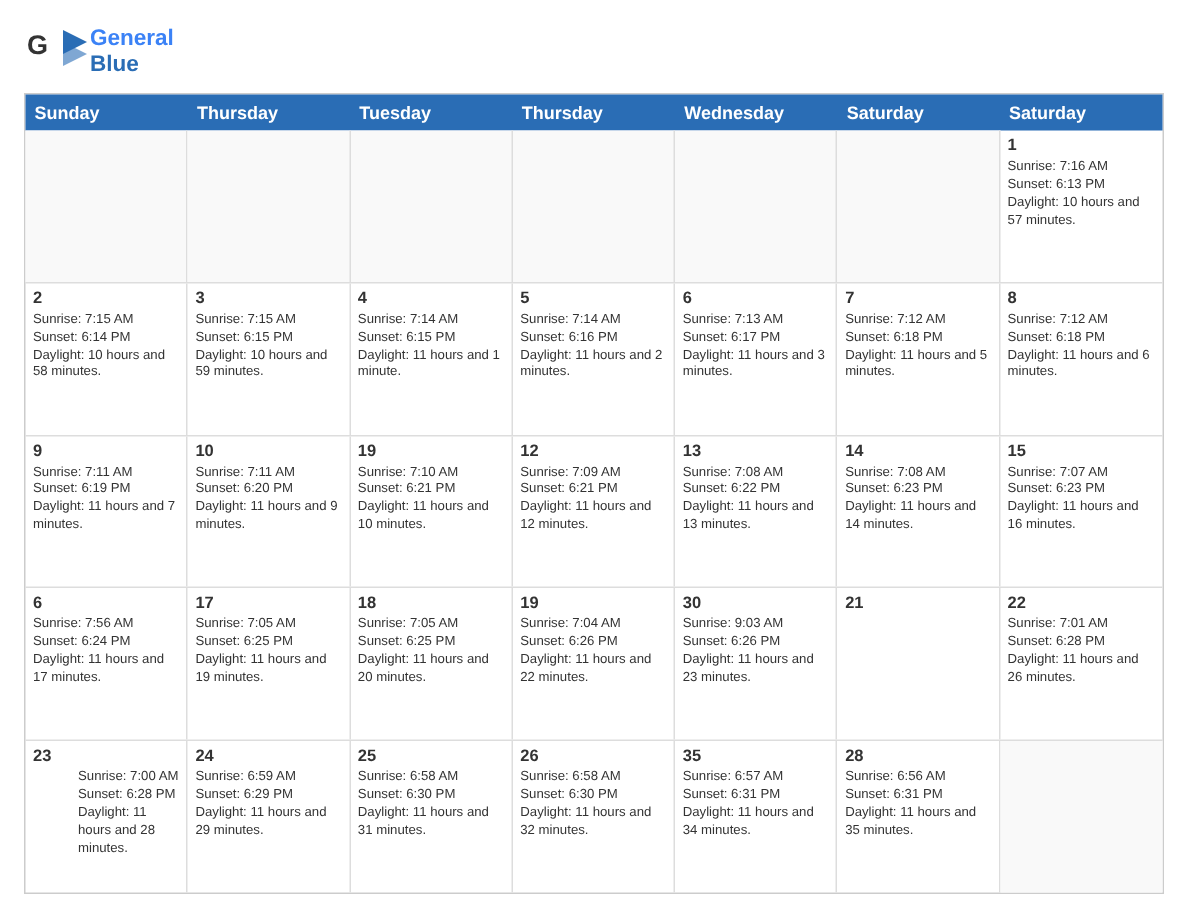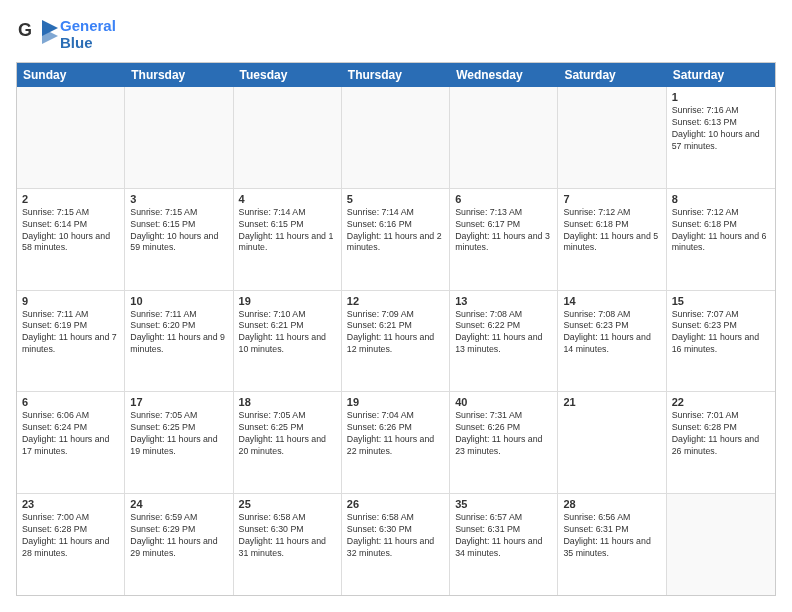--- a/index.html
+++ b/index.html
@@ -232,21 +232,21 @@
           <div class="cal-cell">
             <span class="day-num">15</span>
             <div class="day-info" style="white-space: pre-line;">Sunrise: 7:07 AM
 Sunset: 6:23 PM
 Daylight: 11 hours and 16 minutes.</div>
           </div>
         </div>
         <div class="cal-week">
           <div class="cal-cell">
             <span class="day-num">6</span>
-            <div class="day-info" style="white-space: pre-line;">Sunrise: 6:06 AM
+            <div class="day-info" style="white-space: pre-line;">Sunrise: 7:56 AM
 Sunset: 6:24 PM
 Daylight: 11 hours and 17 minutes.</div>
           </div>
           <div class="cal-cell">
             <span class="day-num">17</span>
             <div class="day-info" style="white-space: pre-line;">Sunrise: 7:05 AM
 Sunset: 6:25 PM
 Daylight: 11 hours and 19 minutes.</div>
           </div>
           <div class="cal-cell">
@@ -255,39 +255,39 @@
 Sunset: 6:25 PM
 Daylight: 11 hours and 20 minutes.</div>
           </div>
           <div class="cal-cell">
             <span class="day-num">19</span>
             <div class="day-info" style="white-space: pre-line;">Sunrise: 7:04 AM
 Sunset: 6:26 PM
 Daylight: 11 hours and 22 minutes.</div>
           </div>
           <div class="cal-cell">
-            <span class="day-num">40</span>
-            <div class="day-info" style="white-space: pre-line;">Sunrise: 7:31 AM
+            <span class="day-num">30</span>
+            <div class="day-info" style="white-space: pre-line;">Sunrise: 9:03 AM
 Sunset: 6:26 PM
 Daylight: 11 hours and 23 minutes.</div>
           </div>
           <div class="cal-cell">
             <span class="day-num">21</span>
           </div>
           <div class="cal-cell">
             <span class="day-num">22</span>
             <div class="day-info" style="white-space: pre-line;">Sunrise: 7:01 AM
 Sunset: 6:28 PM
 Daylight: 11 hours and 26 minutes.</div>
           </div>
         </div>
         <div class="cal-week">
           <div class="cal-cell">
             <span class="day-num">23</span>
-            <div class="day-info" style="white-space: pre-line;">Sunrise: 7:00 AM
+            <div class="day-info" style="white-space: pre-line; margin-left: 30px;">Sunrise: 7:00 AM
 Sunset: 6:28 PM
 Daylight: 11 hours and 28 minutes.</div>
           </div>
           <div class="cal-cell">
             <span class="day-num">24</span>
             <div class="day-info" style="white-space: pre-line;">Sunrise: 6:59 AM
 Sunset: 6:29 PM
 Daylight: 11 hours and 29 minutes.</div>
           </div>
           <div class="cal-cell">

